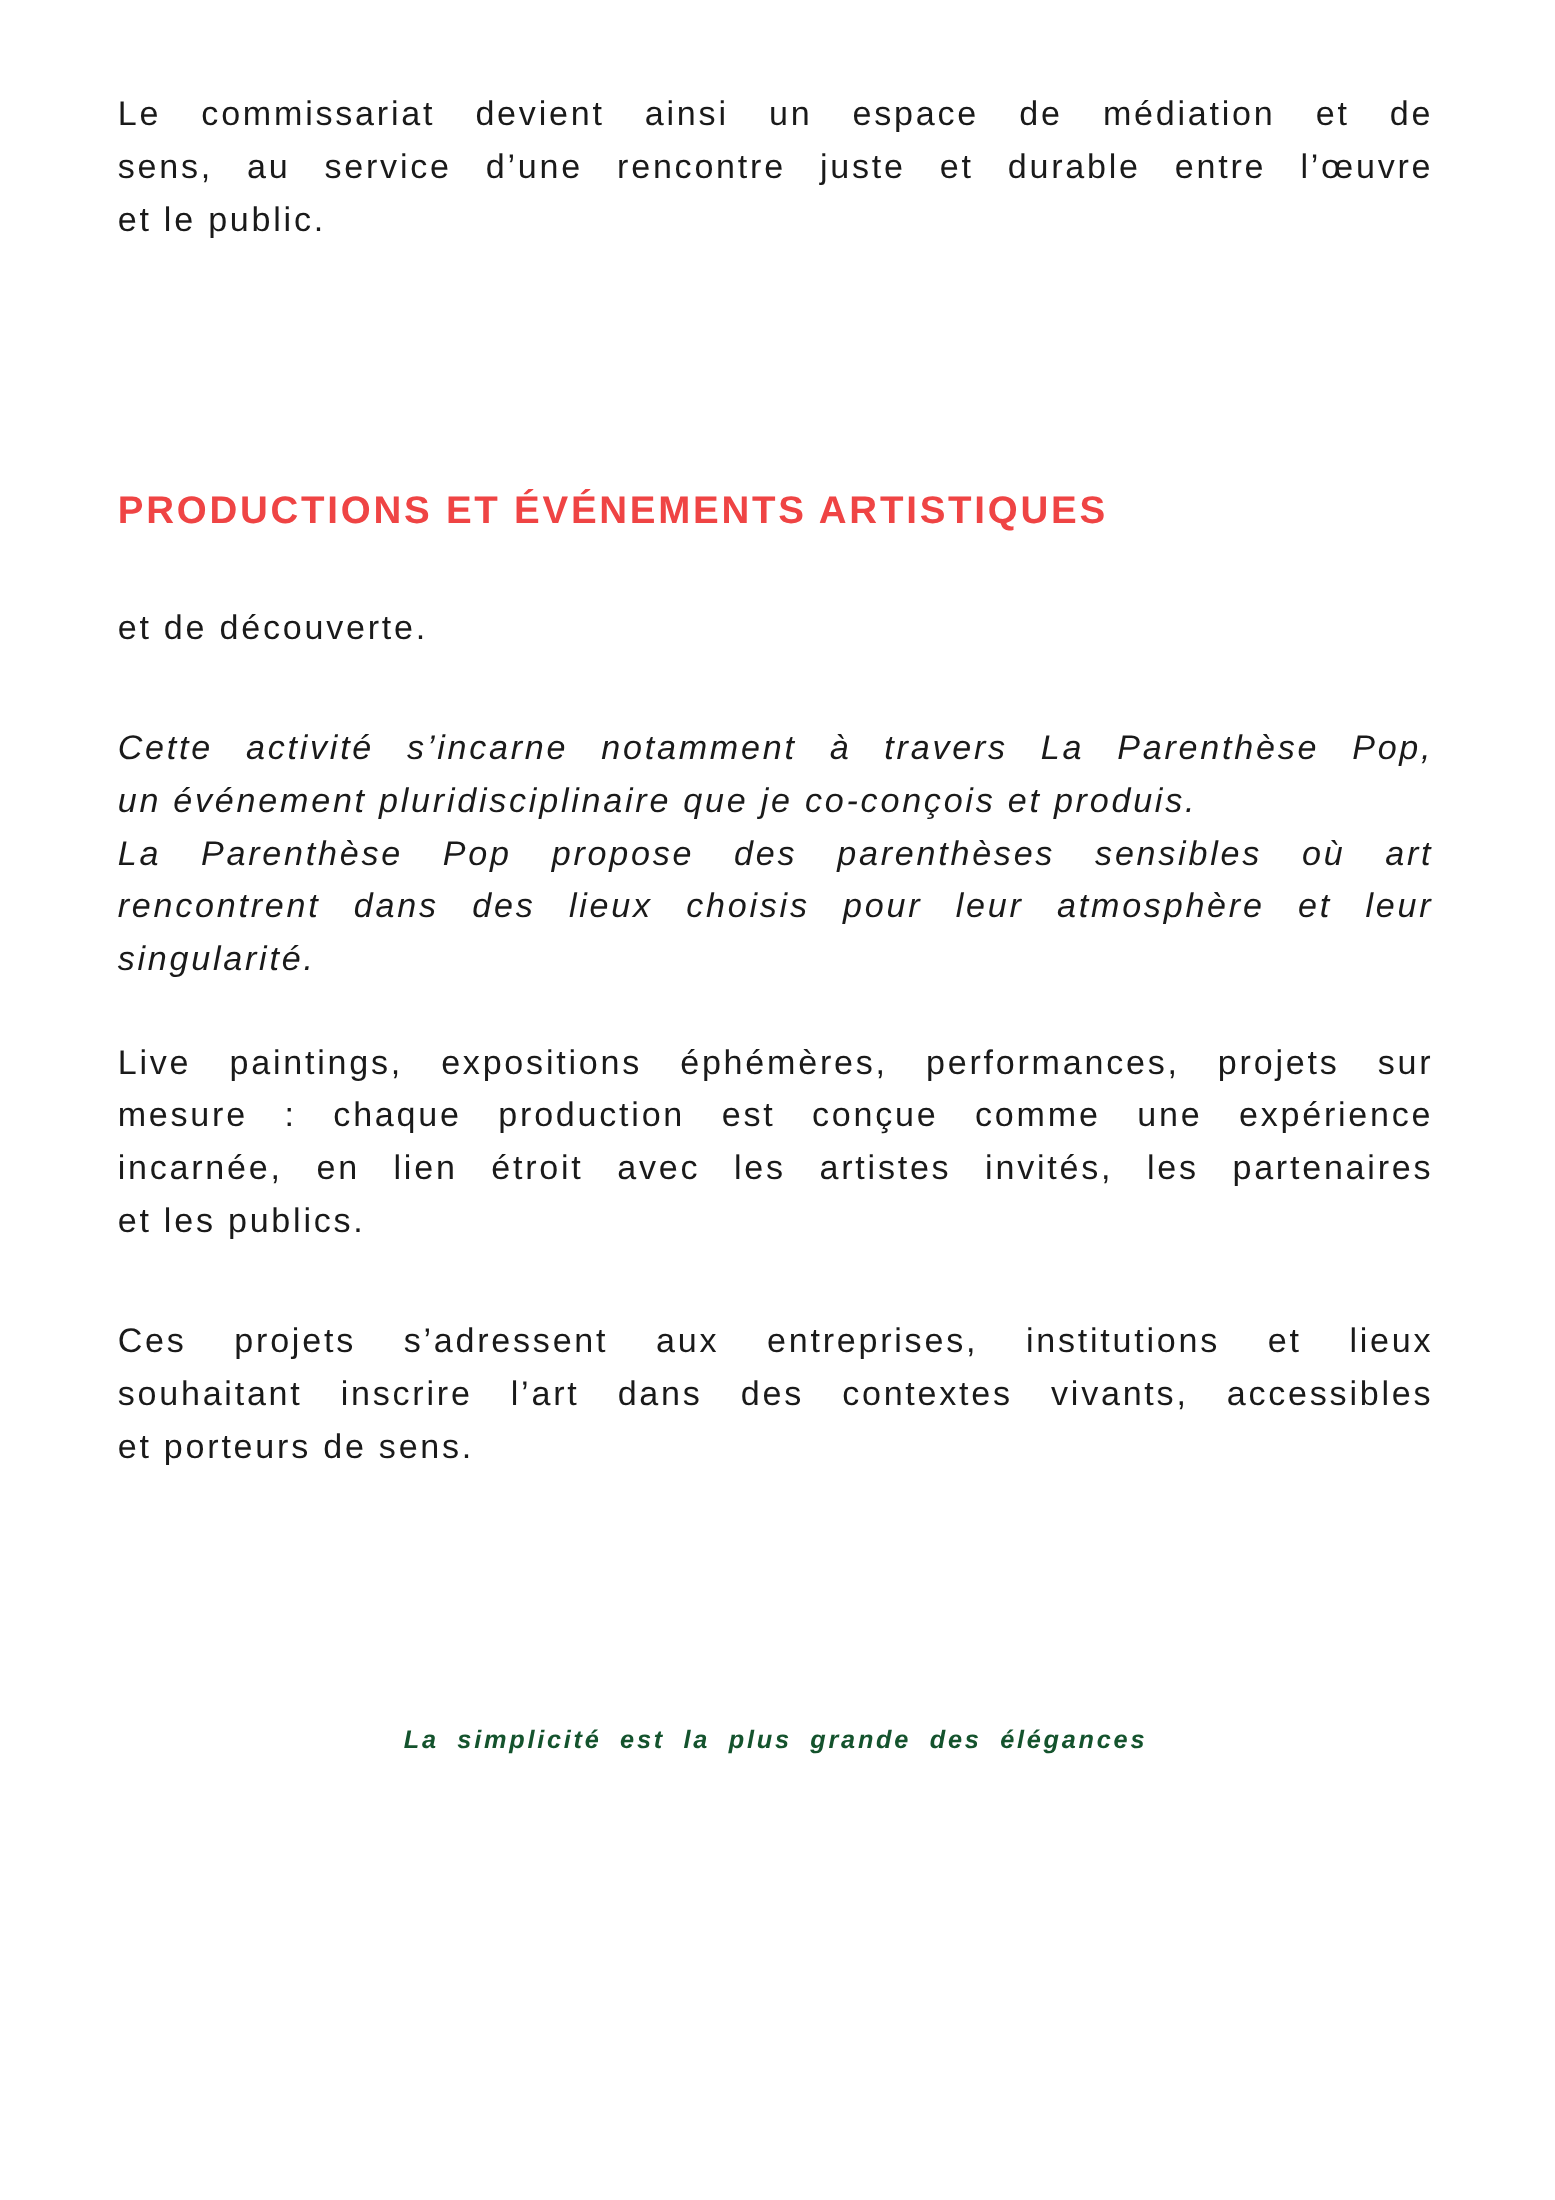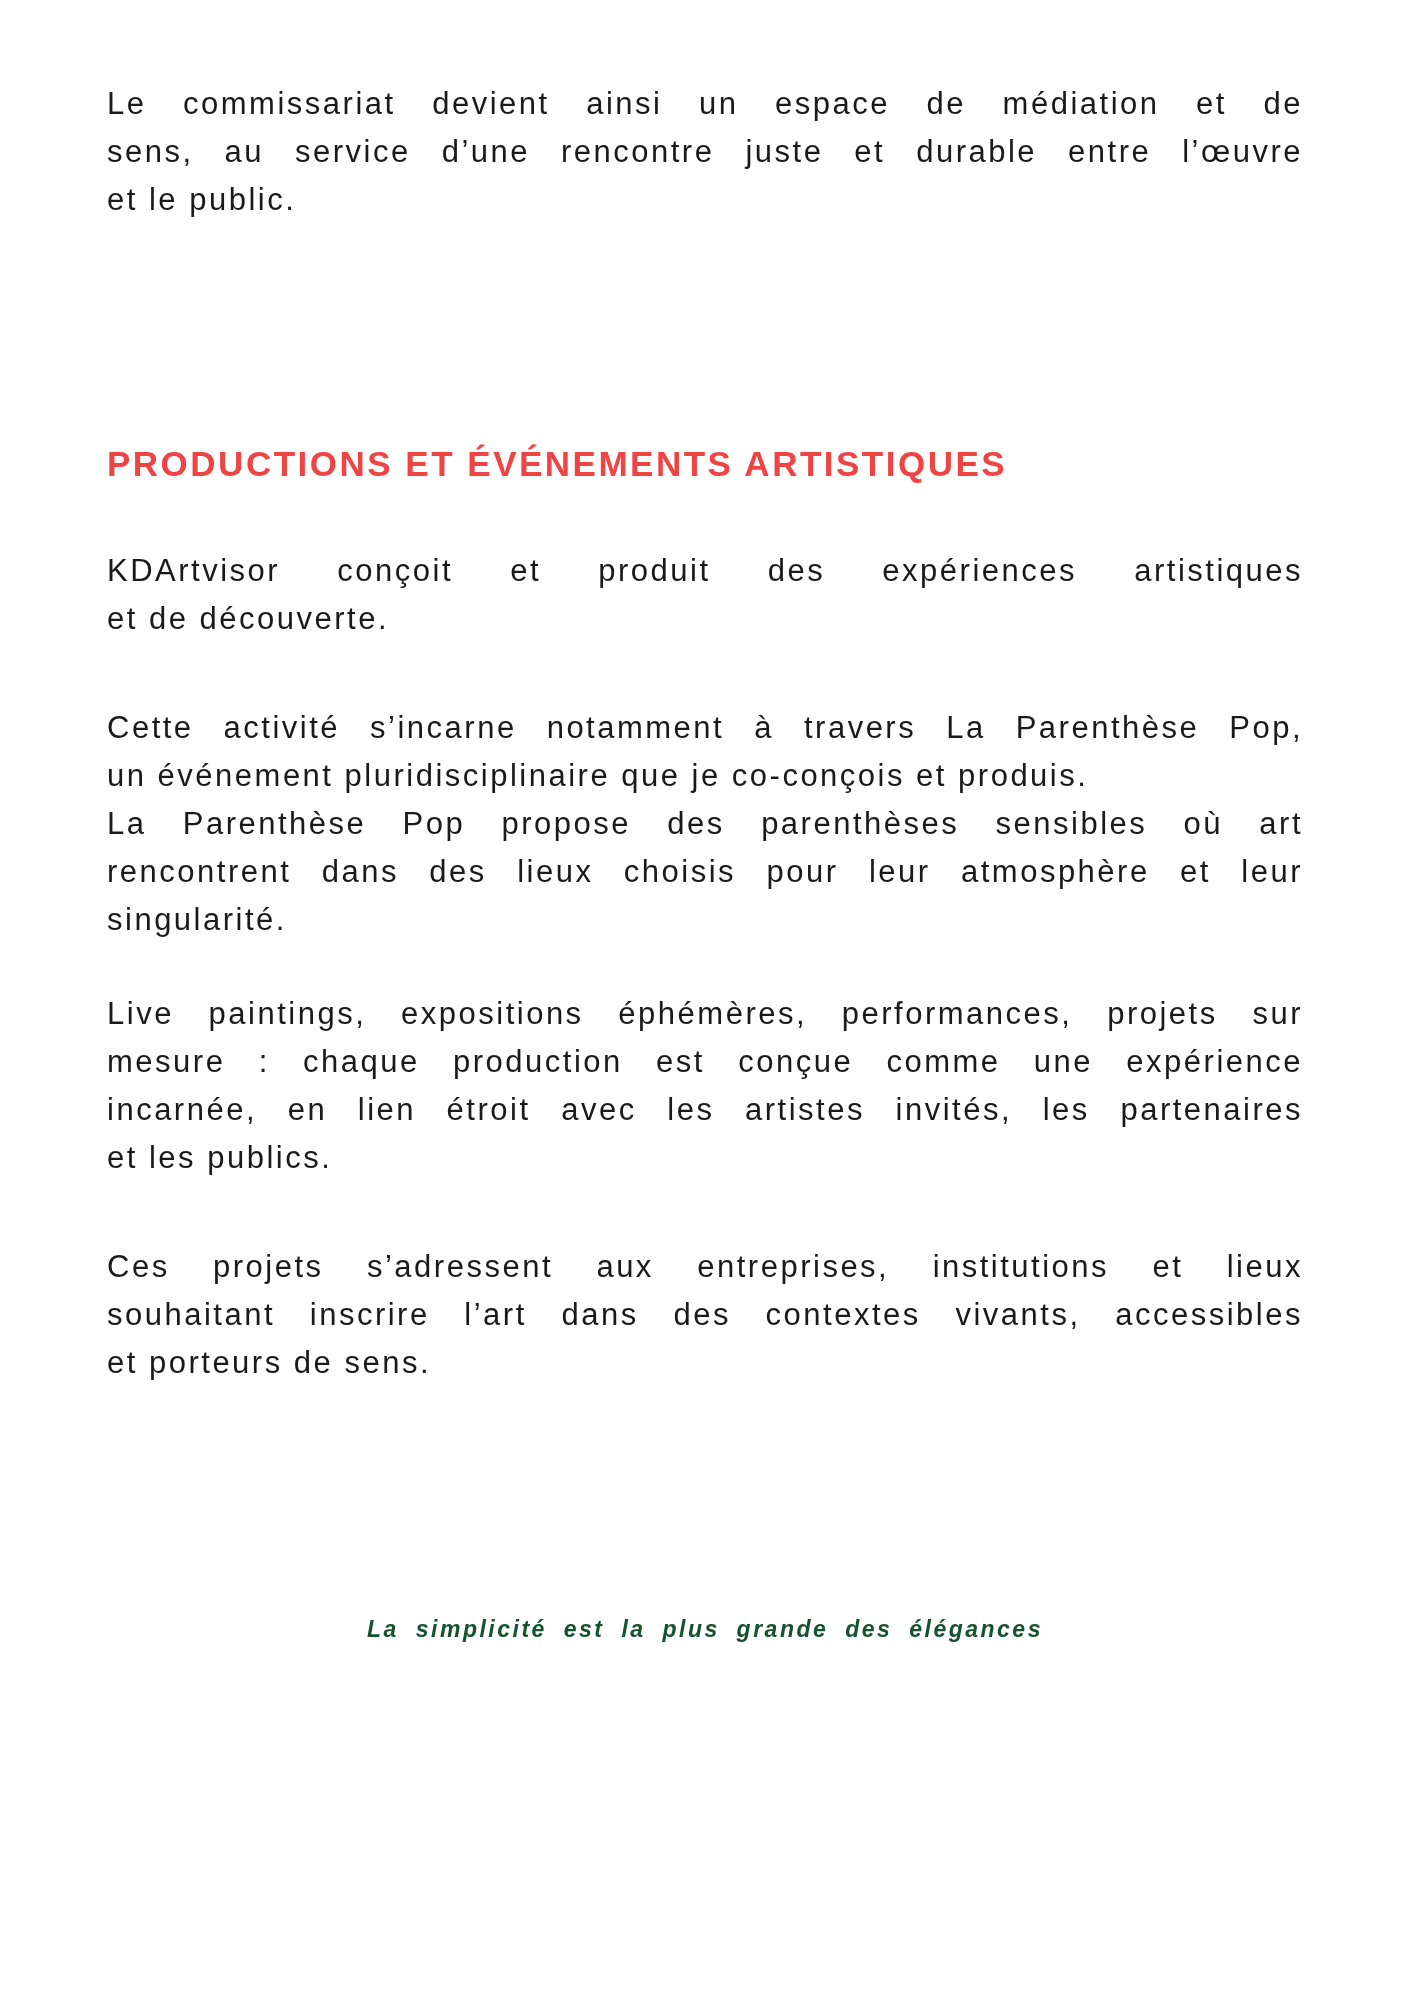--- a/index.html
+++ b/index.html
@@ -40,21 +40,21 @@
   }
   .heading {
     margin-top: 216px;
     font-size: 35px;
     font-weight: 700;
     line-height: 48px;
     letter-spacing: 2.5px;
     color: #ef4444;
   }
   .para-2 { margin-top: 59px; }
-  .para-3 { margin-top: 61px; }
+  .para-3 { margin-top: 61px; font-style: italic; }
   .para-4 { margin-top: 46px; }
   .para-5 { margin-top: 61px; }
   .quote {
     margin-top: 218px;
     text-align: center;
     font-size: 23px;
     font-style: italic;
     font-weight: 700;
     line-height: 48px;
     letter-spacing: 2.5px;
@@ -69,21 +69,20 @@
 
   <div class="para para-intro">
     <div class="line just">Le commissariat devient ainsi un espace de médiation et de</div>
     <div class="line just">sens, au service d’une rencontre juste et durable entre l’œuvre</div>
     <div class="line left">et le public.</div>
   </div>
 
   <div class="heading">PRODUCTIONS ET ÉVÉNEMENTS ARTISTIQUES</div>
 
   <div class="para para-2">
-    <div class="line just">KDArtvisor conçoit et produit des expériences artistiques</div>
     <div class="line left">et de découverte.</div>
   </div>
 
   <div class="para para-3">
     <div class="line just">Cette activité s’incarne notamment à travers La Parenthèse Pop,</div>
     <div class="line left">un événement pluridisciplinaire que je co-conçois et produis.</div>
     <div class="line just">La Parenthèse Pop propose des parenthèses sensibles où art</div>
     <div class="line just">rencontrent dans des lieux choisis pour leur atmosphère et leur</div>
     <div class="line left">singularité.</div>
   </div>

